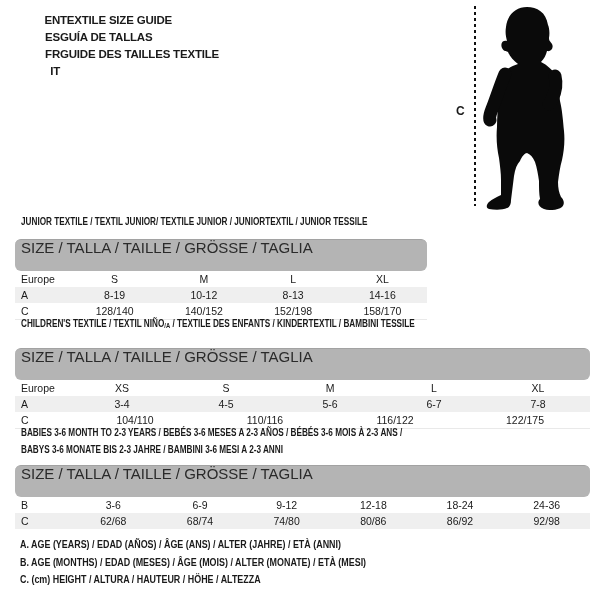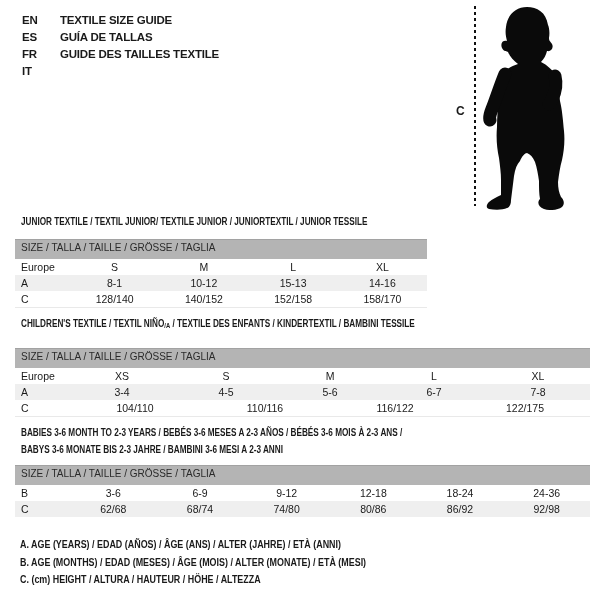--- a/index.html
+++ b/index.html
@@ -2,39 +2,39 @@
 <html><head>
 <meta charset="utf-8">
 <style>
   html,body{margin:0;padding:0;background:#fff;}
   .canvas{
     position:relative;width:600px;height:600px;background:#ffffff;
     font-family:"Liberation Sans",sans-serif;color:#1a1a1a;overflow:hidden;
   }
   
   .hdr{position:absolute;left:22px;top:12px;font-weight:bold;font-size:11.5px;
-       line-height:17px;letter-spacing:-0.2px;}
+       line-height:17px;letter-spacing:-0.2px;text-align:right;}
   .hdr-row{display:flex;white-space:nowrap;}
   .hdr-code{width:38px;flex:0 0 38px;}
   
   .dash-line{position:absolute;left:474px;top:6px;width:2px;height:200px;
     background:repeating-linear-gradient(to bottom,#111 0px,#111 3px,transparent 3px,transparent 6px);}
   .height-label{position:absolute;left:456px;top:104px;font-weight:bold;font-size:12px;}
   .baby-svg{position:absolute;left:479px;top:4px;}
   
   .sec-title{position:absolute;left:21px;font-weight:bold;font-size:10.5px;
     white-space:nowrap;transform:scaleX(0.78);transform-origin:0 50%;}
   .sec-title.two-line{line-height:17px;transform-origin:0 0;}
   .subA{font-size:7.5px;vertical-align:-1px;}
   
   .tbl{position:absolute;left:15px;box-sizing:border-box;}
   .tbl.w-junior{width:412px;}
   .tbl.w-full{width:575px;}
-  .bar{box-sizing:border-box;height:20px;background:#b4b4b4;border-top:1px solid #a2a2a2;
-       line-height:15px;font-size:10px;padding-left:6px;color:#2a2a2a;white-space:nowrap;}
+  .bar{box-sizing:border-box;height:32px;background:#b4b4b4;border-top:1px solid #a2a2a2;
+       line-height:15px;font-size:15px;padding-left:6px;color:#2a2a2a;white-space:nowrap;border-radius:6px;}
   .trow{display:flex;height:16px;line-height:16px;font-size:10.5px;justify-content:center;}
   .trow.alt{background:#efefef;}
   .lbl{flex:0 0 55px;width:55px;padding-left:6px;box-sizing:border-box;}
   .cell{flex:1;text-align:center;}
   .edge{border-bottom:1px solid #e9e9e9;}
   
   .foot{position:absolute;left:20px;top:536px;font-weight:bold;font-size:10.5px;
     line-height:17.5px;white-space:nowrap;transform:scaleX(0.85);transform-origin:0 0;}
 </style>
 </head>
@@ -91,30 +91,30 @@
     <div class="bar">SIZE / TALLA / TAILLE / GRÖSSE / TAGLIA</div>
     <div class="trow">
       <span class="lbl">Europe</span>
       <span class="cell">S</span>
       <span class="cell">M</span>
       <span class="cell">L</span>
       <span class="cell">XL</span>
     </div>
     <div class="trow alt">
       <span class="lbl">A</span>
-      <span class="cell">8-1</span>
+      <span class="cell">8-19</span>
       <span class="cell">10-12</span>
-      <span class="cell">15-13</span>
+      <span class="cell">8-13</span>
       <span class="cell">14-16</span>
     </div>
     <div class="trow">
       <span class="lbl">C</span>
       <span class="cell">128/140</span>
       <span class="cell">140/152</span>
-      <span class="cell">152/158</span>
+      <span class="cell">152/198</span>
       <span class="cell">158/170</span>
     </div>
   </div>
 
   <div class="sec-title" style="top:317px;"><span>CHILDREN'S TEXTILE / TEXTIL NIÑO</span><span class="subA">/A</span><span> / TEXTILE DES ENFANTS / KINDERTEXTIL / BAMBINI TESSILE</span></div>
   <div class="tbl w-full edge" style="top:348px;">
     <div class="bar">SIZE / TALLA / TAILLE / GRÖSSE / TAGLIA</div>
     <div class="trow">
       <span class="lbl">Europe</span>
       <span class="cell">XS</span>

